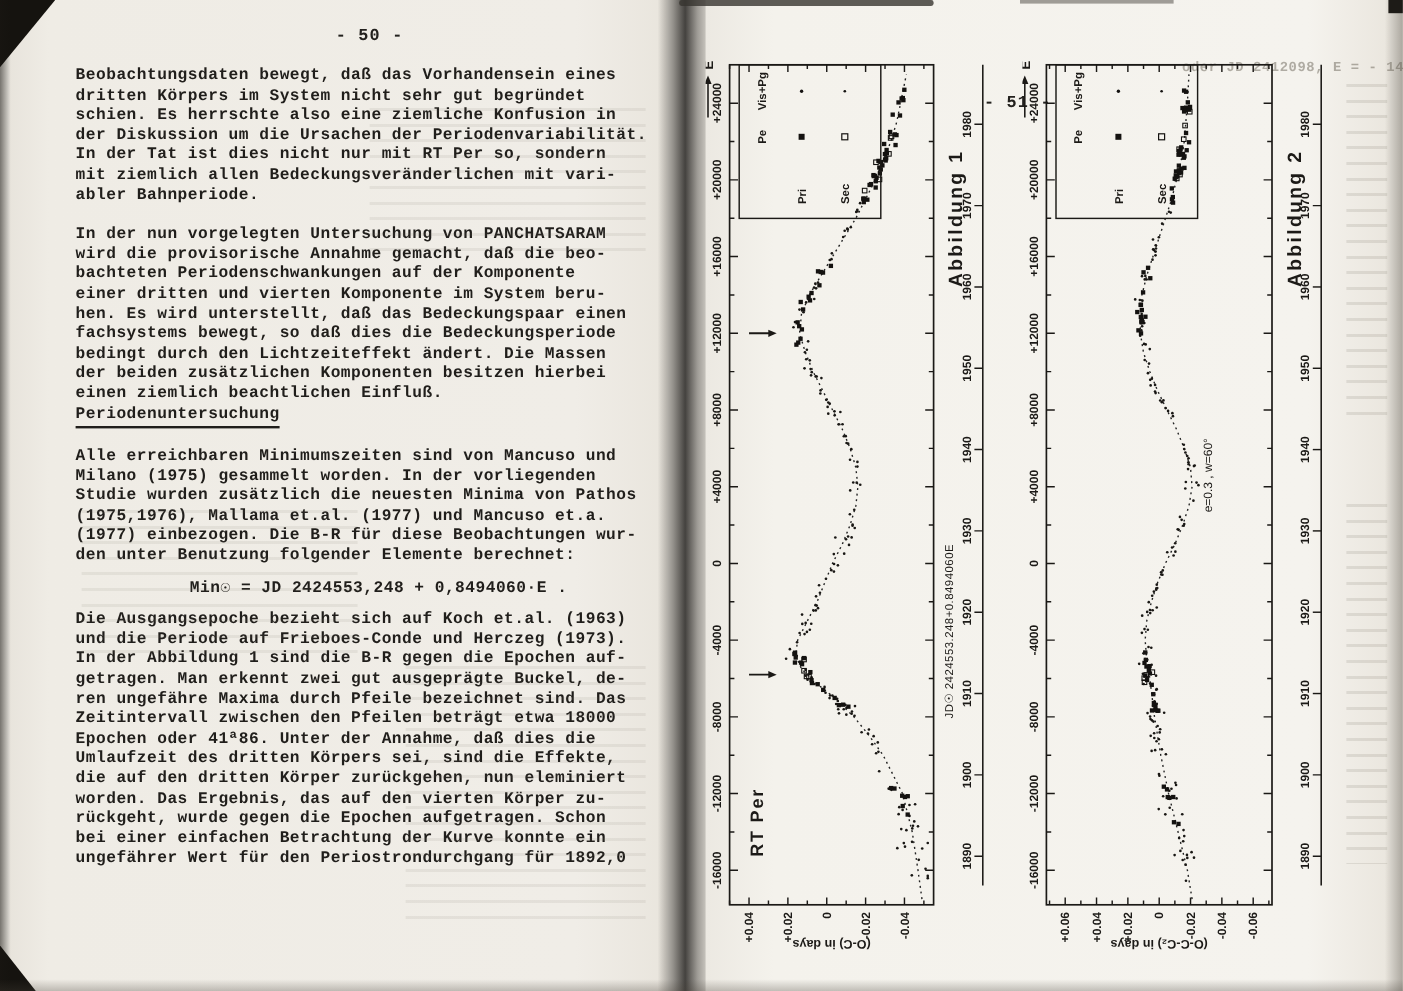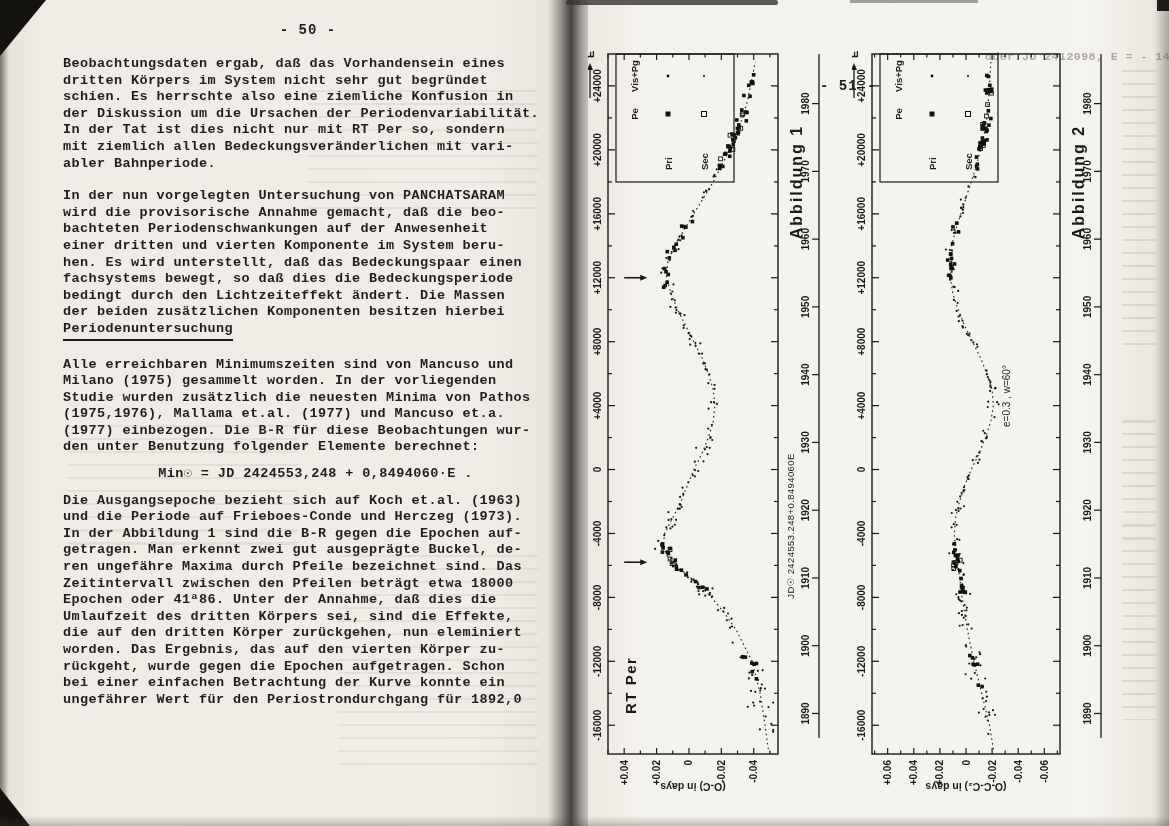--- a/index.html
+++ b/index.html
@@ -51,37 +51,38 @@
   .nick-tr{position:absolute;left:1157px;top:0;width:12px;height:11px;background:#1d1b17;}
 </style>
 </head>
 <body>
 
 <div class="scan">
   <div class="page-left">
     <div id="pagenum-left" class="pagenum">- 50 -</div>
     <div id="text-column">
         <div class="para">
-          <div class="line">Beobachtungsdaten ergab, daß das Vorhandensein eines</div>
+          <div class="line">Beobachtungsdaten bewegt, daß das Vorhandensein eines</div>
           <div class="line">dritten Körpers im System nicht sehr gut begründet</div>
           <div class="line">schien. Es herrschte also eine ziemliche Konfusion in</div>
           <div class="line">der Diskussion um die Ursachen der Periodenvariabilität.</div>
           <div class="line">In der Tat ist dies nicht nur mit RT Per so, sondern</div>
           <div class="line">mit ziemlich allen Bedeckungsveränderlichen mit vari-</div>
           <div class="line">abler Bahnperiode.</div>
         </div>
         <div class="para">
           <div class="line">In der nun vorgelegten Untersuchung von PANCHATSARAM</div>
           <div class="line">wird die provisorische Annahme gemacht, daß die beo-</div>
-          <div class="line">bachteten Periodenschwankungen auf der Anwesenheit</div>
+          <div class="line">bachteten Periodenschwankungen auf der Komponente</div>
           <div class="line">einer dritten und vierten Komponente im System beru-</div>
           <div class="line">hen. Es wird unterstellt, daß das Bedeckungspaar einen</div>
           <div class="line">fachsystems bewegt, so daß dies die Bedeckungsperiode</div>
           <div class="line">bedingt durch den Lichtzeiteffekt ändert. Die Massen</div>
           <div class="line">der beiden zusätzlichen Komponenten besitzen hierbei</div>
+          <div class="line">einen ziemlich beachtlichen Einfluß.</div>
         </div>
         <div><span class="heading">Periodenuntersuchung</span></div>
         <div class="para">
           <div class="line">Alle erreichbaren Minimumszeiten sind von Mancuso und</div>
           <div class="line">Milano (1975) gesammelt worden. In der vorliegenden</div>
           <div class="line">Studie wurden zusätzlich die neuesten Minima von Pathos</div>
           <div class="line">(1975,1976), Mallama et.al. (1977) und Mancuso et.a.</div>
           <div class="line">(1977) einbezogen. Die B-R für diese Beobachtungen wur-</div>
           <div class="line">den unter Benutzung folgender Elemente berechnet:</div>
         </div>

